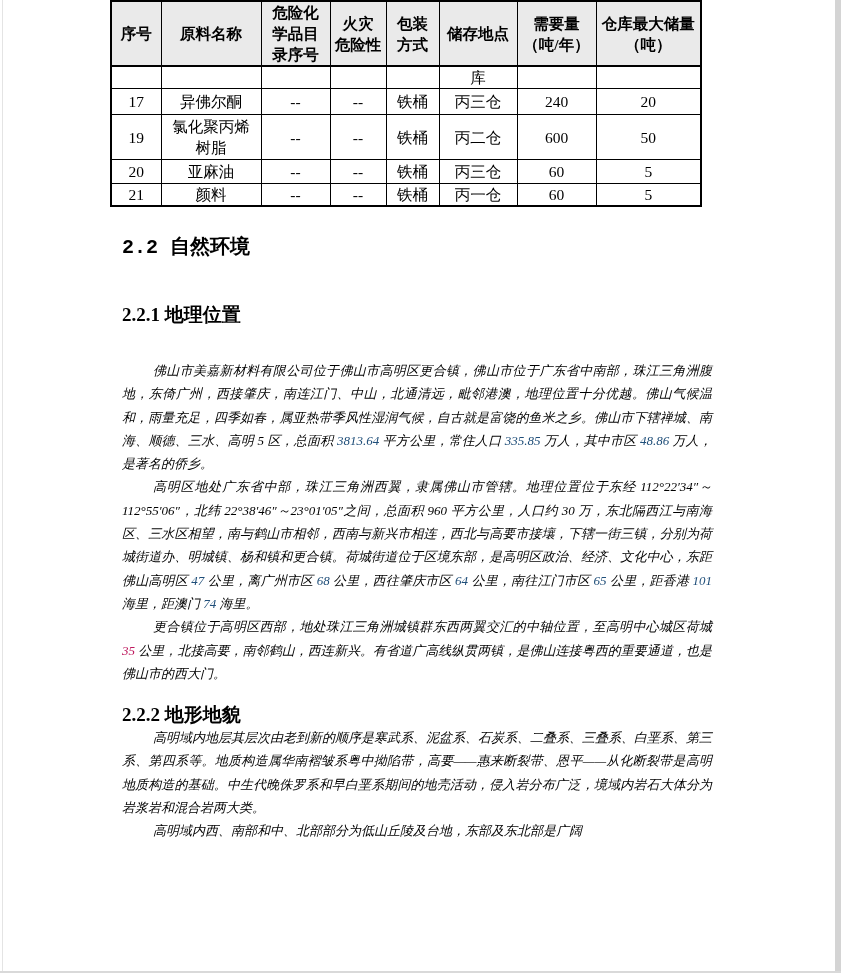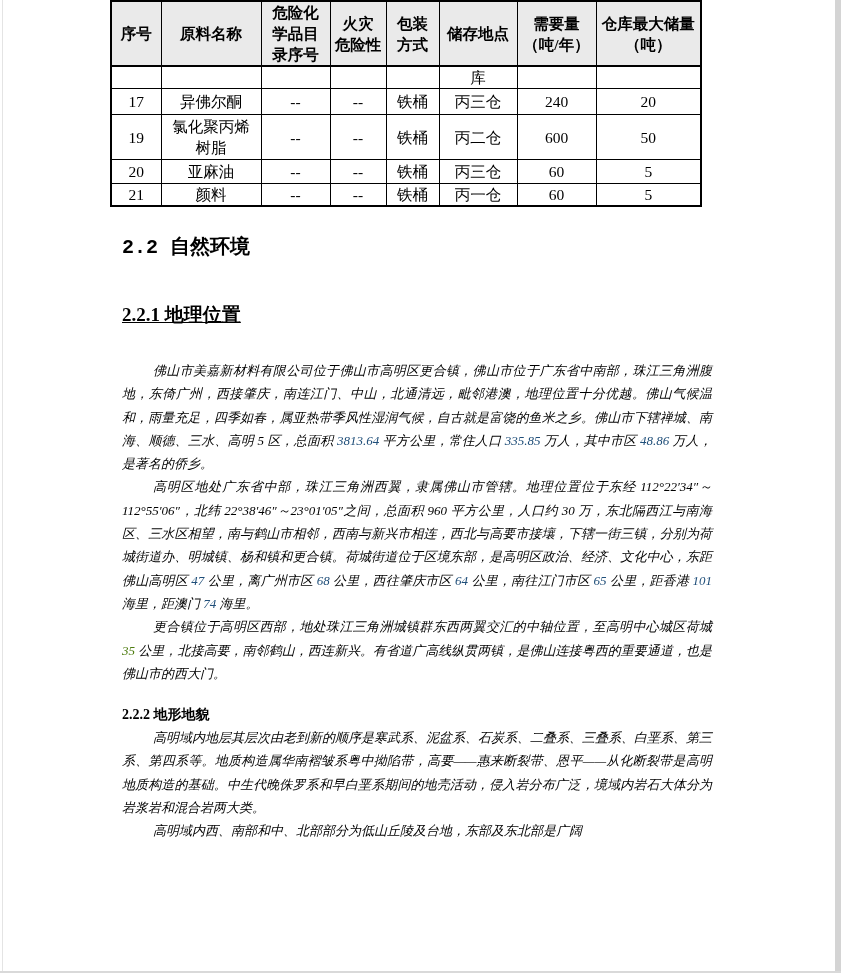--- a/index.html
+++ b/index.html
@@ -27,22 +27,22 @@
   }
   table.materials tbody tr:nth-child(1) td{height:21px;}
   table.materials tbody tr:nth-child(2) td{height:25px;margin-top:48px;}
   table.materials tbody tr:nth-child(3) td{height:44px;}
   table.materials tbody tr:nth-child(4) td{height:23px;}
   table.materials tbody tr:nth-child(5) td{height:21px;}
   table.materials tbody tr:nth-child(6) td{height:22px;}
 
   
   .h-sec{margin:29px 0 0 122px;font-size:20px;font-weight:700;line-height:23px;font-family:Liberation Mono, monospace;}
-  .h-sub1{margin:45px 0 0 122px;font-size:19px;font-weight:700;line-height:22px;text-decoration:underline;}
-  .h-sub2{margin:19px 8px 0 122px;font-size:14px;font-weight:700;line-height:22px;}
+  .h-sub1{margin:45px 0 0 122px;font-size:19px;font-weight:700;line-height:22px;}
+  .h-sub2{margin:19px 8px 0 122px;font-size:19px;font-weight:700;line-height:22px;}
   .para{
     margin:0 129px 0 122px;text-align:justify;
     font-size:13px;line-height:23.3px;text-indent:31px;font-style:italic;
   }
   .para.first{margin-top:33px;}
   .para.p4{}
 </style>
 </head>
 <body>
 
@@ -128,21 +128,21 @@
         <td>5</td>
       </tr>
     </tbody>
 </table>
 
 <h2 class="h-sec">2.2 自然环境</h2>
 <h3 class="h-sub1">2.2.1 地理位置</h3>
 
 <p class="para first"><span>佛山市美嘉新材料有限公司位于佛山市高明区更合镇，佛山市位于广东省中南部，珠江三角洲腹地，东倚广州，西接肇庆，南连江门、中山，北通清远，毗邻港澳，地理位置十分优越。佛山气候温和，雨量充足，四季如春，属亚热带季风性湿润气候，自古就是富饶的鱼米之乡。佛山市下辖禅城、南海、顺德、三水、高明 5 区，总面积 </span><span style="color: rgb(31, 78, 121);">3813.64</span><span> 平方公里，常住人口 </span><span style="color: rgb(31, 78, 121);">335.85</span><span> 万人，其中市区 </span><span style="color: rgb(31, 78, 121);">48.86</span><span> 万人，是著名的侨乡。</span></p>
 <p class="para"><span>高明区地处广东省中部，珠江三角洲西翼，隶属佛山市管辖。地理位置位于东经 112°22′34″～112°55′06″，北纬 22°38′46″～23°01′05″之间，总面积 960 平方公里，人口约 30 万，东北隔西江与南海区、三水区相望，南与鹤山市相邻，西南与新兴市相连，西北与高要市接壤，下辖一街三镇，分别为荷城街道办、明城镇、杨和镇和更合镇。荷城街道位于区境东部，是高明区政治、经济、文化中心，东距佛山高明区 </span><span style="color: rgb(31, 78, 121);">47</span><span> 公里，离广州市区 </span><span style="color: rgb(31, 78, 121);">68</span><span> 公里，西往肇庆市区 </span><span style="color: rgb(31, 78, 121);">64</span><span> 公里，南往江门市区 </span><span style="color: rgb(31, 78, 121);">65</span><span> 公里，距香港 </span><span style="color: rgb(31, 78, 121);">101</span><span> 海里，距澳门 </span><span style="color: rgb(31, 78, 121);">74</span><span> 海里。</span></p>
-<p class="para"><span>更合镇位于高明区西部，地处珠江三角洲城镇群东西两翼交汇的中轴位置，至高明中心城区荷城 </span><span style="color: #4d7c0f;">35</span><span> 公里，北接高要，南邻鹤山，西连新兴。有省道广高线纵贯两镇，是佛山连接粤西的重要通道，也是佛山市的西大门。</span></p>
+<p class="para"><span>更合镇位于高明区西部，地处珠江三角洲城镇群东西两翼交汇的中轴位置，至高明中心城区荷城 </span><span style="color: #be185d;">35</span><span> 公里，北接高要，南邻鹤山，西连新兴。有省道广高线纵贯两镇，是佛山连接粤西的重要通道，也是佛山市的西大门。</span></p>
 
 <h3 class="h-sub2">2.2.2 地形地貌</h3>
 
 <p class="para p4"><span>高明域内地层其层次由老到新的顺序是寒武系、泥盆系、石炭系、二叠系、三叠系、白垩系、第三系、第四系等。地质构造属华南褶皱系粤中拗陷带，高要——惠来断裂带、恩平——从化断裂带是高明地质构造的基础。中生代晚侏罗系和早白垩系期间的地壳活动，侵入岩分布广泛，境域内岩石大体分为岩浆岩和混合岩两大类。</span></p>
 <p class="para"><span>高明域内西、南部和中、北部部分为低山丘陵及台地，东部及东北部是广阔</span></p>
 
 <div class="page-edge-left"></div>
 <div class="page-edge-right"></div>
 <div class="page-edge-bottom"></div>
 

